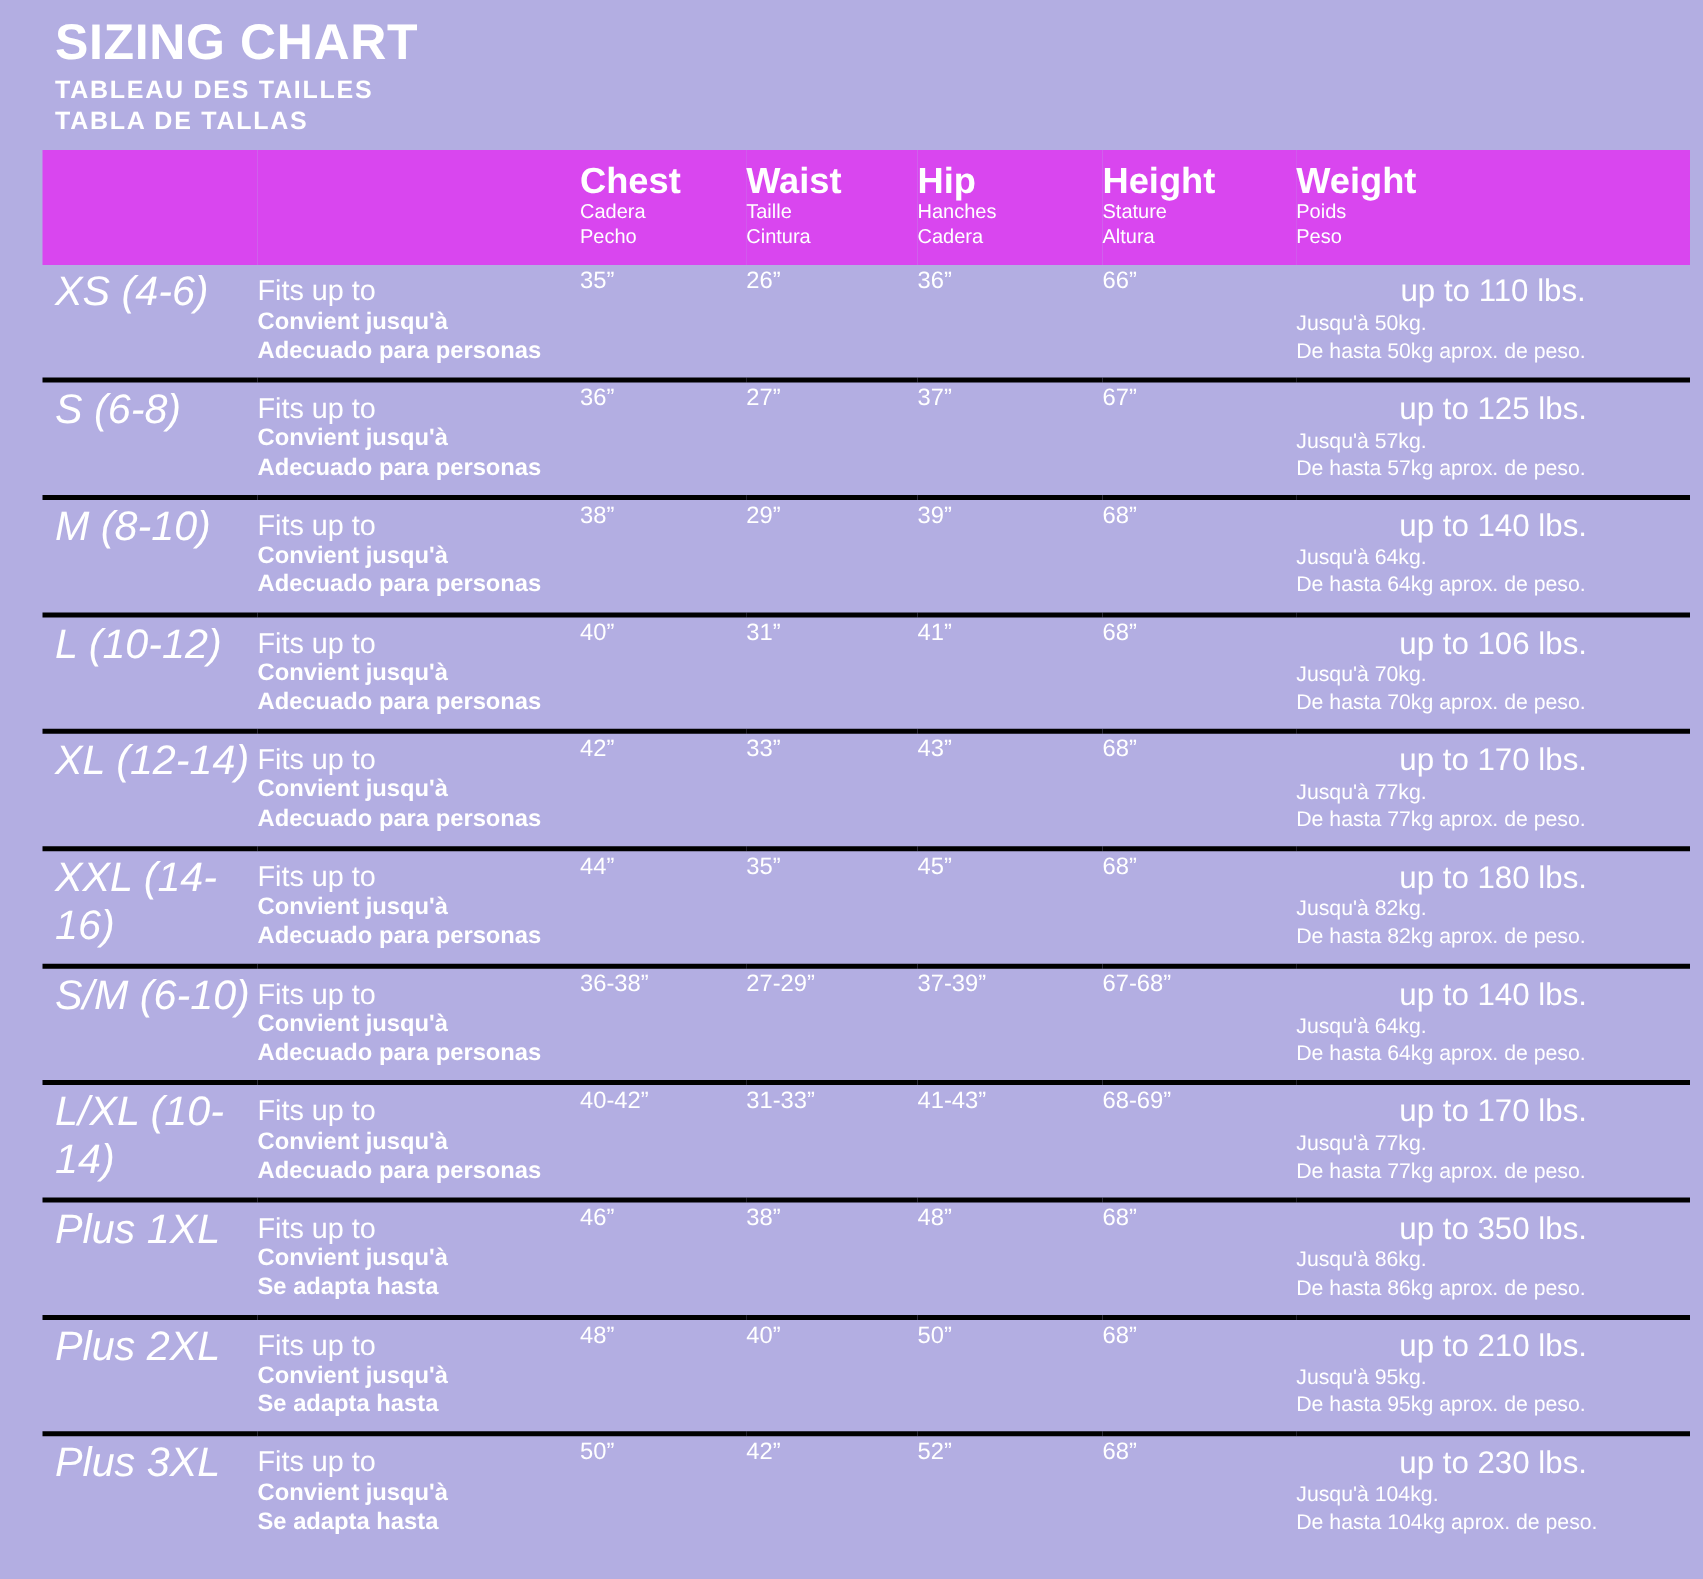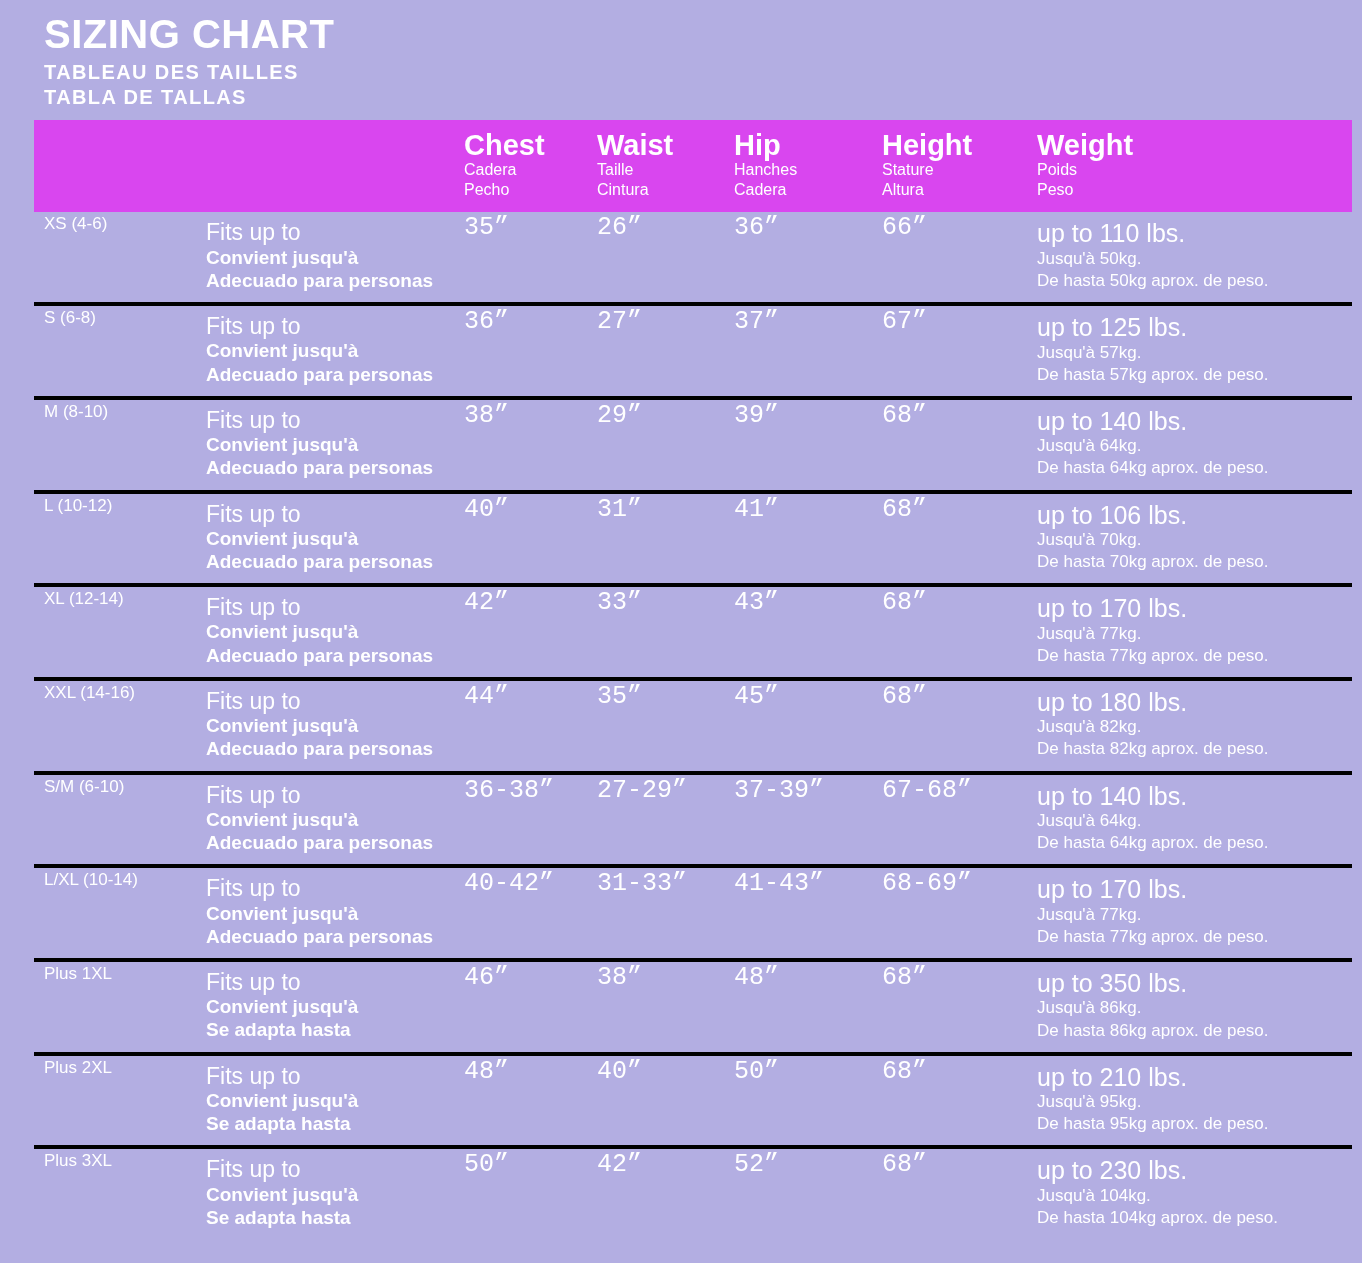--- a/index.html
+++ b/index.html
@@ -70,45 +70,46 @@
     border-top: 4px solid #000000;
   }
   tbody tr:first-child {
     border-top: none;
   }
   tbody td {
     vertical-align: top;
     padding: 8px 0 10px 0;
   }
   .size-label {
-    font-size: 17px;
+    font-size: 33px;
     line-height: 1.15;
     padding-top: 2px;
+    font-style: italic;
   }
   .fits-en {
     font-size: 23px;
     line-height: 1.1;
     display: block;
   }
   .fits-fr, .fits-es {
     font-size: 19px;
     line-height: 1.22;
     display: block;
     font-weight: bold;
   }
   .meas {
-    font-size: 25px;
+    font-size: 19px;
     line-height: 1.15;
     padding-top: 2px;
-    font-family: Liberation Mono, monospace;
   }
   .w-en {
     font-size: 25px;
     line-height: 1.1;
     display: block;
+    text-align: center;
   }
   .w-fr, .w-es {
     font-size: 17px;
     line-height: 1.3;
     display: block;
   }
   
   col.c-size    { width: 172px; }
   col.c-fits    { width: 258px; }
   col.c-chest   { width: 133px; }

